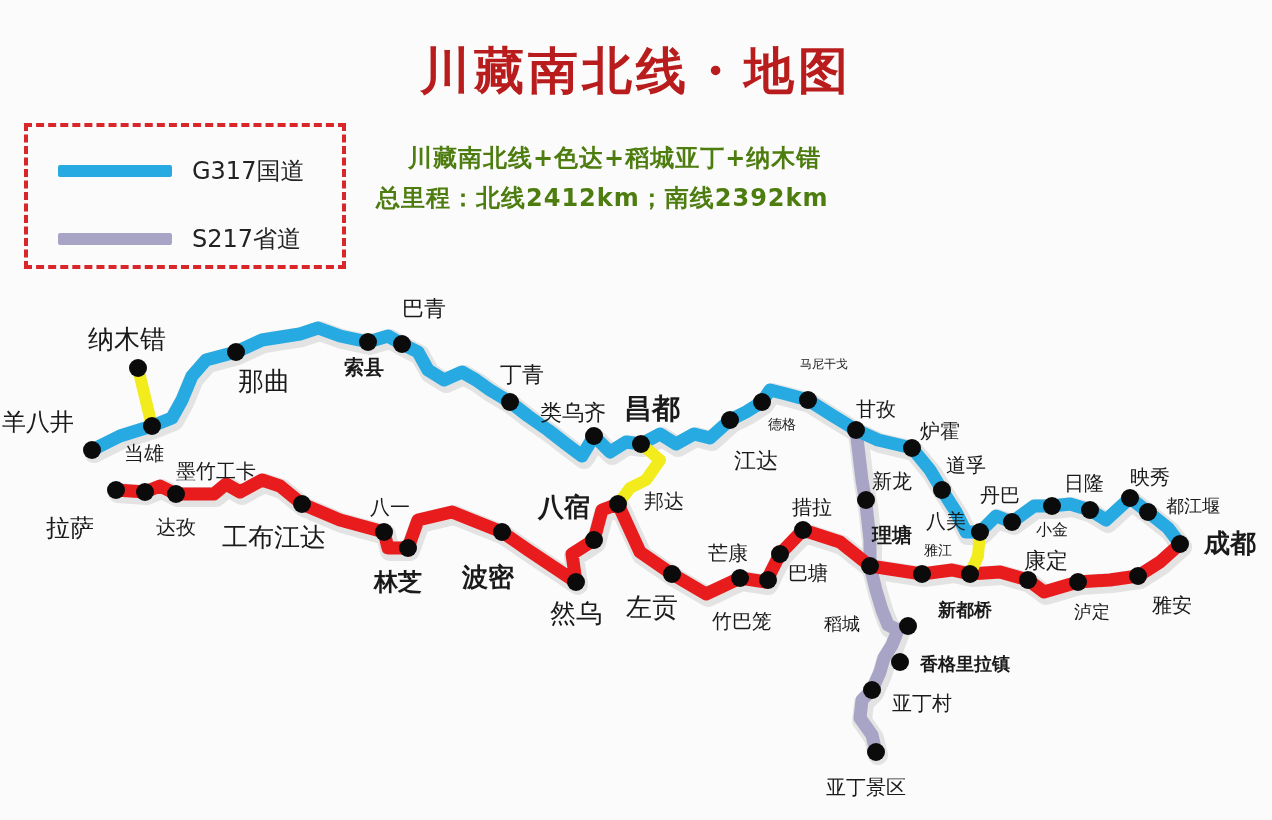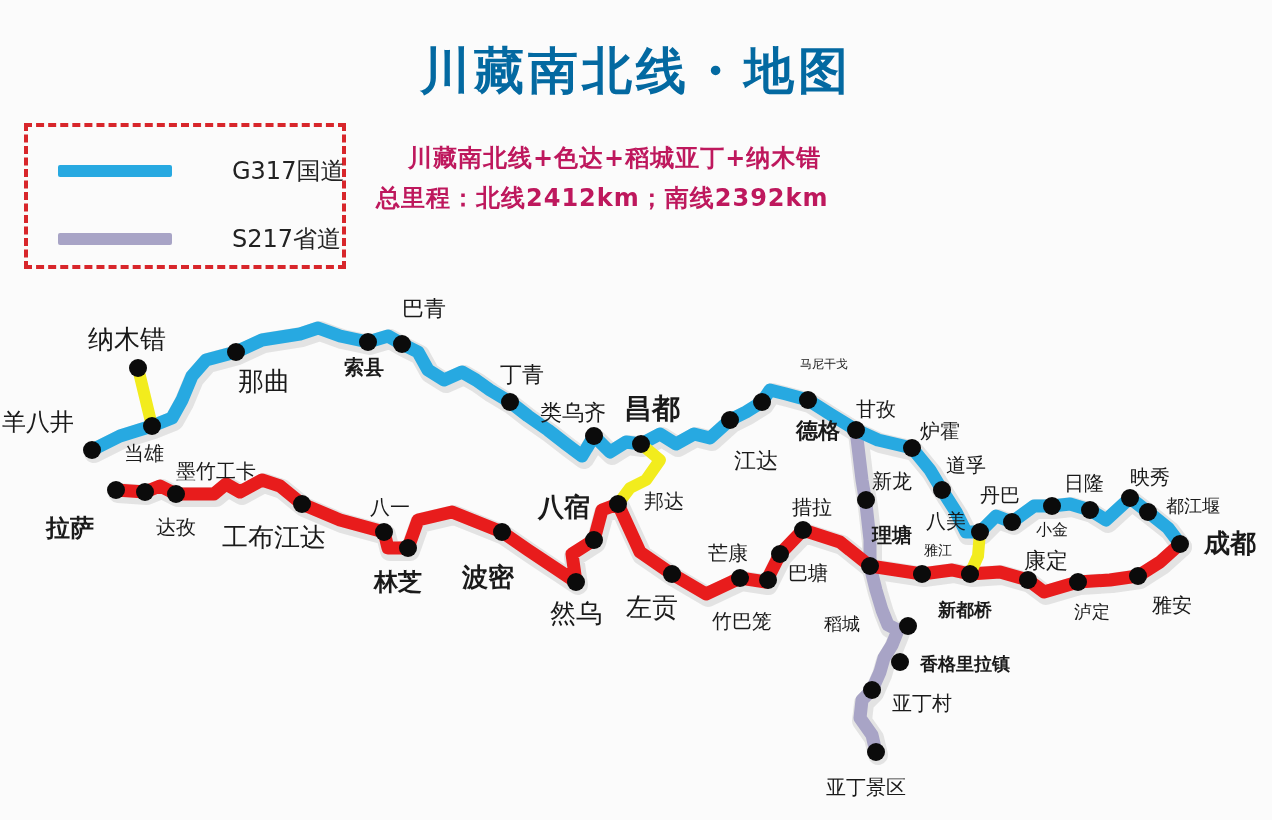--- a/index.html
+++ b/index.html
@@ -1,25 +1,25 @@
 <!DOCTYPE html>
 <html><head>
 <meta charset="utf-8">
 <style>
   html, body { margin: 0; padding: 0; background: #fbfbfb; }
   body { width: 1272px; height: 820px; position: relative; overflow: hidden;
          font-family: "DejaVu Sans", "Liberation Sans", sans-serif; color: #111; }
   .title { position: absolute; left: 0; top: 38px; width: 1272px; text-align: center;
-           font-size: 50px; font-weight: bold; letter-spacing: 4px; color: #0369a1; }
+           font-size: 50px; font-weight: bold; letter-spacing: 4px; color: #b91c1c; }
   .legend { position: absolute; left: 24px; top: 123px; width: 322px; height: 146px;
             border: 4px dashed #d8262b; box-sizing: border-box; }
-  .legend-row { position: absolute; left: 30px; display: flex; align-items: center; gap: 40px; }
+  .legend-row { position: absolute; left: 30px; display: flex; align-items: center; }
   .legend-swatch { width: 114px; height: 12px; border-radius: 2px; }
   .legend-label { margin-left: 20px; font-size: 24px; color: #222; white-space: nowrap; }
-  .subtitle { position: absolute; left: 376px; font-size: 24px; font-weight: bold; letter-spacing: 1px; color: #be185d; white-space: nowrap; }
+  .subtitle { position: absolute; left: 376px; font-size: 24px; font-weight: bold; letter-spacing: 1px; color: #4d7c0f; white-space: nowrap; }
   #map { position: absolute; left: 0; top: 0; }
   .place { position: absolute; white-space: nowrap; color: #1a1a1a; }
 </style>
 </head>
 <body>
 
 <svg id="map" width="1272" height="820">
   <g fill="none" stroke="#d9d9d9" stroke-width="20" stroke-linejoin="round" stroke-linecap="round" opacity="0.7">
     <path transform="translate(2,3)" d="M92,450 L120,436 L152,426 L172,418 L182,400 L192,376 L206,360 L236,352 L262,340 L300,334 L318,328 L340,336 L368,342 L388,336 L402,344 L418,352 L428,370 L444,380 L462,372 L476,380 L490,390 L510,402 L528,416 L548,430 L566,444 L582,456 L594,436 L610,452 L626,442 L641,444 L660,434 L676,444 L694,434 L710,438 L730,420 L746,412 L762,402 L770,390 L786,394 L808,400 L830,414 L856,430 L878,440 L912,448 L930,470 L942,490 L956,512 L966,532 L980,532 L996,516 L1012,522 L1034,506 L1052,506 L1070,504 L1090,510 L1106,520 L1130,498 L1148,512 L1168,528 L1180,544"></path>
     <path transform="translate(2,3)" d="M116,490 L145,492 L160,486 L176,494 L214,494 L226,484 L240,492 L262,480 L280,486 L302,504 L340,520 L384,532 L388,548 L408,548 L418,520 L452,512 L502,532 L528,550 L576,582 L572,554 L594,540 L602,510 L618,504 L640,552 L672,574 L706,594 L740,578 L766,582 L780,554 L803,530 L840,542 L870,566 L896,570 L922,574 L952,570 L970,574 L1000,572 L1028,580 L1044,592 L1078,582 L1110,580 L1138,576 L1160,562 L1180,544"></path>
@@ -103,34 +103,34 @@
     <div class="place" style="left: 88px; top: 322px; font-size: 26px; font-weight: normal;">纳木错</div>
     <div class="place" style="left: 2px; top: 406px; font-size: 24px; font-weight: normal;">羊八井</div>
     <div class="place" style="left: 124px; top: 440px; font-size: 20px; font-weight: normal;">当雄</div>
     <div class="place" style="left: 238px; top: 364px; font-size: 26px; font-weight: normal;">那曲</div>
     <div class="place" style="left: 344px; top: 354px; font-size: 20px; font-weight: bold;">索县</div>
     <div class="place" style="left: 402px; top: 294px; font-size: 22px; font-weight: normal;">巴青</div>
     <div class="place" style="left: 500px; top: 360px; font-size: 22px; font-weight: normal; text-align: right;">丁青</div>
     <div class="place" style="left: 540px; top: 398px; font-size: 22px; font-weight: normal;">类乌齐</div>
     <div class="place" style="left: 624px; top: 390px; font-size: 28px; font-weight: bold;">昌都</div>
     <div class="place" style="left: 734px; top: 446px; font-size: 22px; font-weight: normal;">江达</div>
-    <div class="place" style="left: 768px; top: 416px; font-size: 22px; font-weight: bold; margin-left: 28px;">德格</div>
+    <div class="place" style="left: 768px; top: 416px; font-size: 14px; font-weight: normal;">德格</div>
     <div class="place" style="left: 800px; top: 356px; font-size: 12px; font-weight: normal;">马尼干戈</div>
     <div class="place" style="left: 856px; top: 396px; font-size: 20px; font-weight: normal;">甘孜</div>
     <div class="place" style="left: 920px; top: 418px; font-size: 20px; font-weight: normal;">炉霍</div>
     <div class="place" style="left: 946px; top: 452px; font-size: 20px; font-weight: normal;">道孚</div>
     <div class="place" style="left: 872px; top: 468px; font-size: 20px; font-weight: normal;">新龙</div>
     <div class="place" style="left: 980px; top: 482px; font-size: 20px; font-weight: normal;">丹巴</div>
     <div class="place" style="left: 926px; top: 508px; font-size: 20px; font-weight: normal;">八美</div>
     <div class="place" style="left: 1064px; top: 470px; font-size: 20px; font-weight: normal;">日隆</div>
     <div class="place" style="left: 1130px; top: 464px; font-size: 20px; font-weight: normal;">映秀</div>
     <div class="place" style="left: 1036px; top: 520px; font-size: 16px; font-weight: normal;">小金</div>
     <div class="place" style="left: 1166px; top: 494px; font-size: 18px; font-weight: normal;">都江堰</div>
     <div class="place" style="left: 1204px; top: 526px; font-size: 26px; font-weight: bold;">成都</div>
-    <div class="place" style="left: 46px; top: 512px; font-size: 24px; font-weight: bold;">拉萨</div>
+    <div class="place" style="left: 46px; top: 512px; font-size: 24px; font-weight: normal;">拉萨</div>
     <div class="place" style="left: 122px; top: 514px; font-size: 20px; font-weight: normal; margin-left: 34px;">达孜</div>
     <div class="place" style="left: 176px; top: 458px; font-size: 20px; font-weight: normal;">墨竹工卡</div>
     <div class="place" style="left: 222px; top: 520px; font-size: 26px; font-weight: normal;">工布江达</div>
     <div class="place" style="left: 370px; top: 494px; font-size: 20px; font-weight: normal;">八一</div>
     <div class="place" style="left: 374px; top: 566px; font-size: 24px; font-weight: bold;">林芝</div>
     <div class="place" style="left: 462px; top: 560px; font-size: 26px; font-weight: bold;">波密</div>
     <div class="place" style="left: 538px; top: 490px; font-size: 26px; font-weight: bold;">八宿</div>
     <div class="place" style="left: 644px; top: 488px; font-size: 20px; font-weight: normal;">邦达</div>
     <div class="place" style="left: 550px; top: 596px; font-size: 26px; font-weight: normal;">然乌</div>
     <div class="place" style="left: 626px; top: 590px; font-size: 26px; font-weight: normal;">左贡</div>

